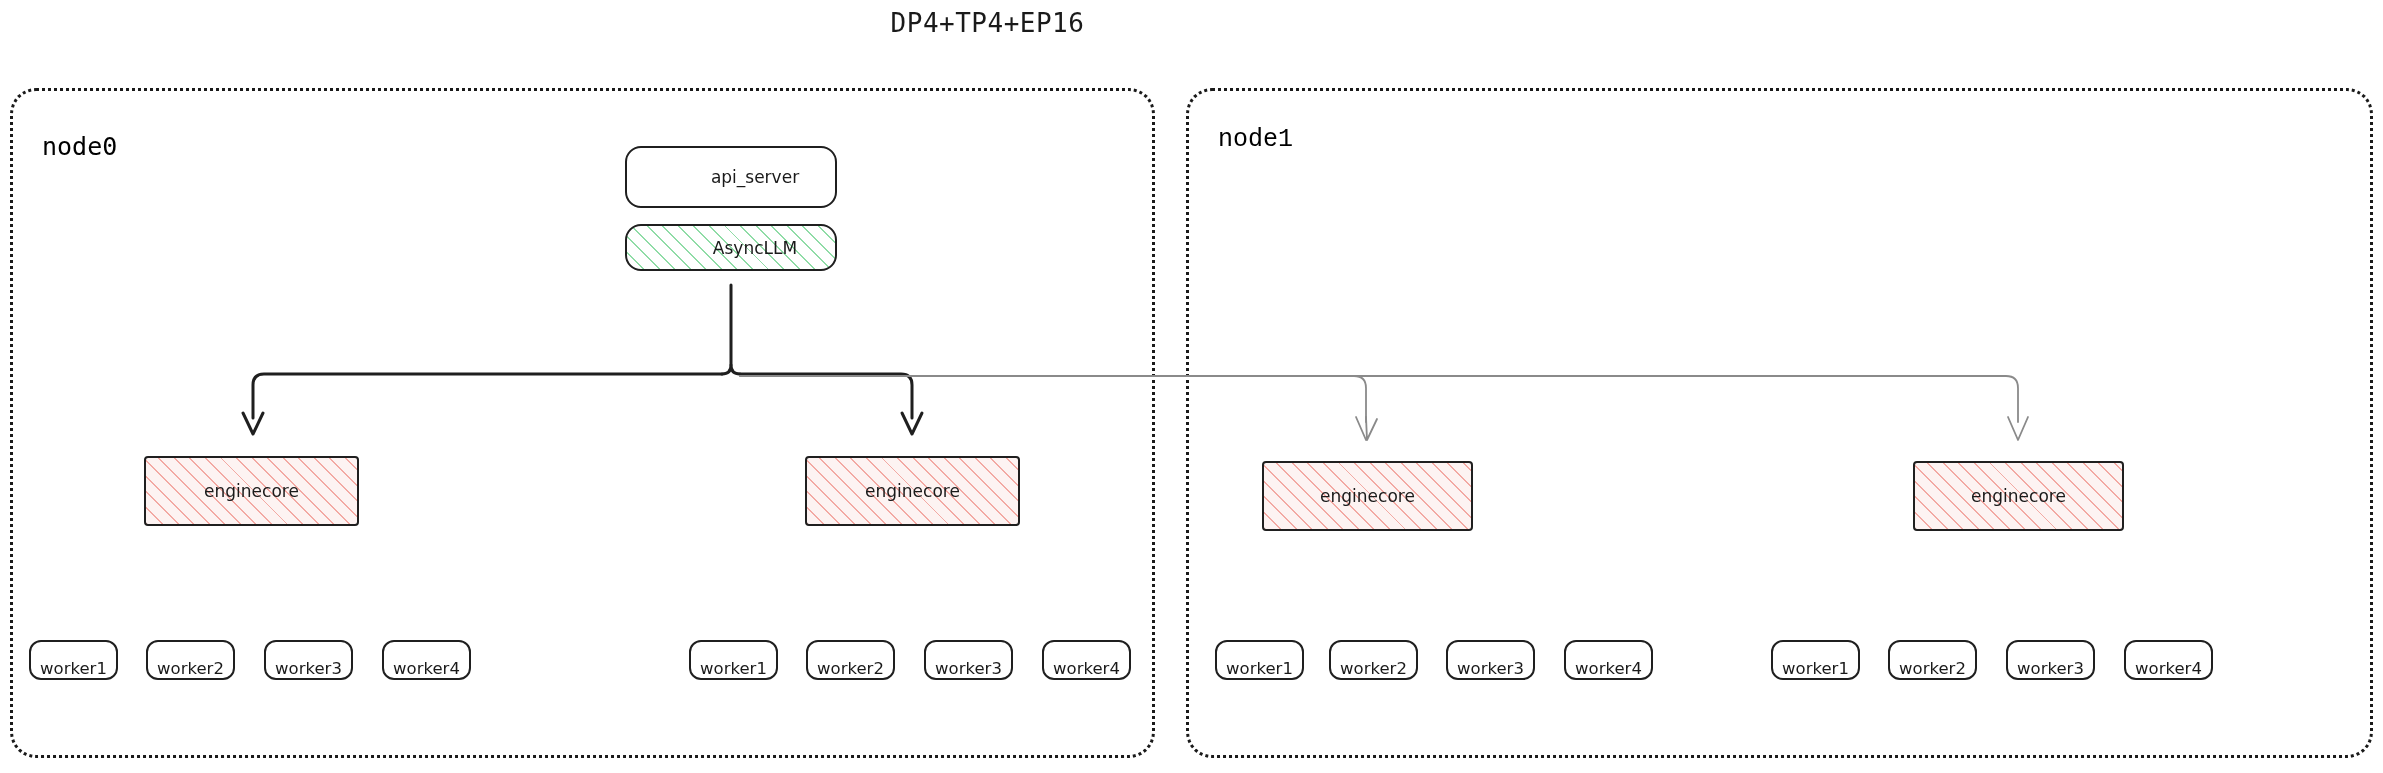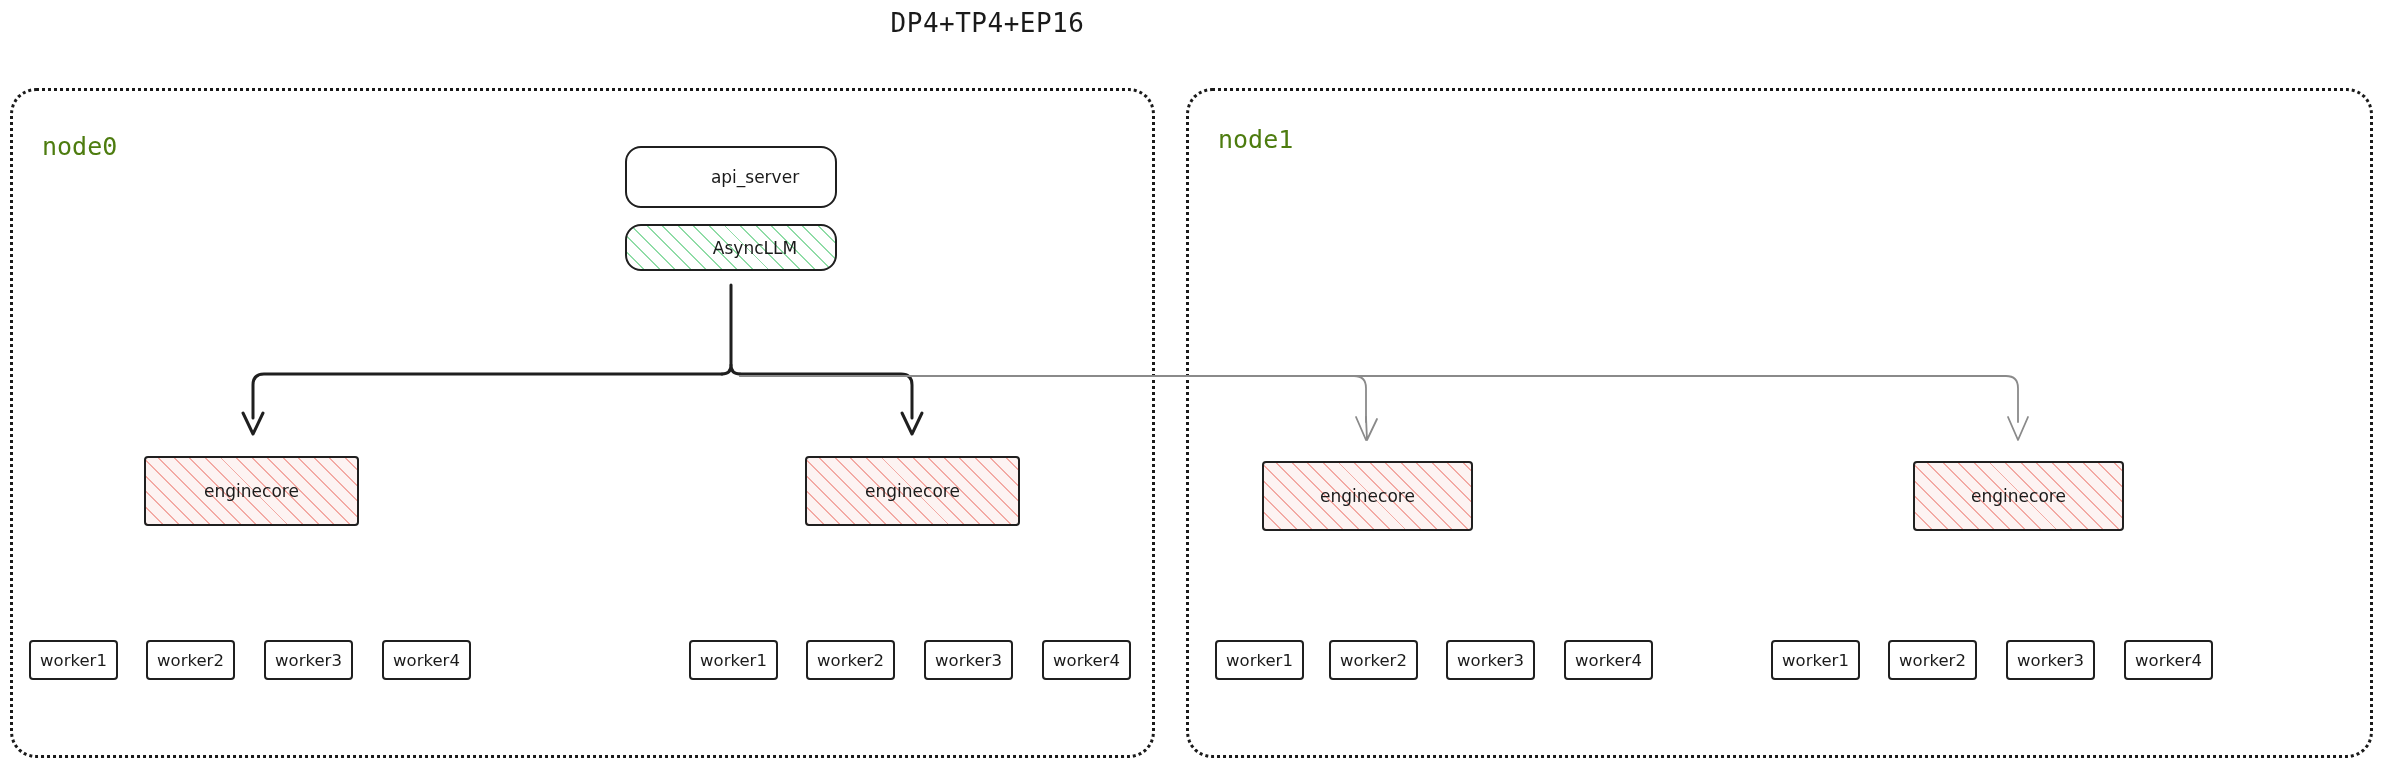--- a/index.html
+++ b/index.html
@@ -39,21 +39,21 @@
     position: absolute;
     border: 3px dotted #1a1a1a;
     border-radius: 26px;
     background: transparent;
     box-sizing: border-box;
   }
   .node-label {
     position: absolute;
     font-family: "DejaVu Sans Mono", monospace;
     font-size: 25px;
-    color: #4d7c0f;
+    color: #000000;
     white-space: pre;
   }
 
   
   .box {
     position: absolute;
     box-sizing: border-box;
     border: 2.5px solid #1f1f1f;
     border-radius: 4px;
     background: #ffffff;
@@ -83,22 +83,23 @@
       45deg,
       #f3a9a3 0px,
       #f3a9a3 1.4px,
       rgba(255,255,255,0) 1.4px,
       rgba(255,255,255,0) 11px
     );
   }
 
   .box.worker {
     border-width: 2.5px;
-    border-radius: 4px;
+    border-radius: 12px;
     font-size: 16.5px;
+    align-items: flex-end;
   }
 
   .box.top-stack { border-radius: 16px; padding-left: 48px; }
 
   
   #connectors {
     position: absolute;
     left: 0;
     top: 0;
     width: 2383px;
@@ -111,21 +112,21 @@
 <body>
 
 <div id="canvas">
 
   <div id="diagram-title">DP4+TP4+EP16</div>
 
   <div class="node-container" style="left:10px; top:88px; width:1145px; height:670px;"></div>
   <div class="node-label" style="left:42px; top:132px;">node0</div>
 
   <div class="node-container" style="left:1186px; top:88px; width:1187px; height:670px;"></div>
-  <div class="node-label" style="left:1218px; top:125px;">node1</div>
+  <div class="node-label" style="left:1218px; top:125px;font-family:Liberation Mono, monospace;">node1</div>
 
   <svg id="connectors" viewBox="0 0 2383 773" xmlns="http://www.w3.org/2000/svg">
 
     <path d="M 731 285 L 731 365" fill="none" stroke="#1f1f1f" stroke-width="3" stroke-linecap="round"></path>
 
     <path d="M 722 374 Q 731 374 731 365 Q 731 374 740 374" fill="none" stroke="#1f1f1f" stroke-width="3" stroke-linecap="round" stroke-linejoin="round"></path>
 
     <path d="M 722 374 L 264 374 Q 253 374 253 385 L 253 418" fill="none" stroke="#1f1f1f" stroke-width="3" stroke-linecap="round" stroke-linejoin="round"></path>
 
     <path d="M 740 374 L 901 374 Q 912 374 912 385 L 912 418" fill="none" stroke="#1f1f1f" stroke-width="3" stroke-linecap="round" stroke-linejoin="round"></path>

